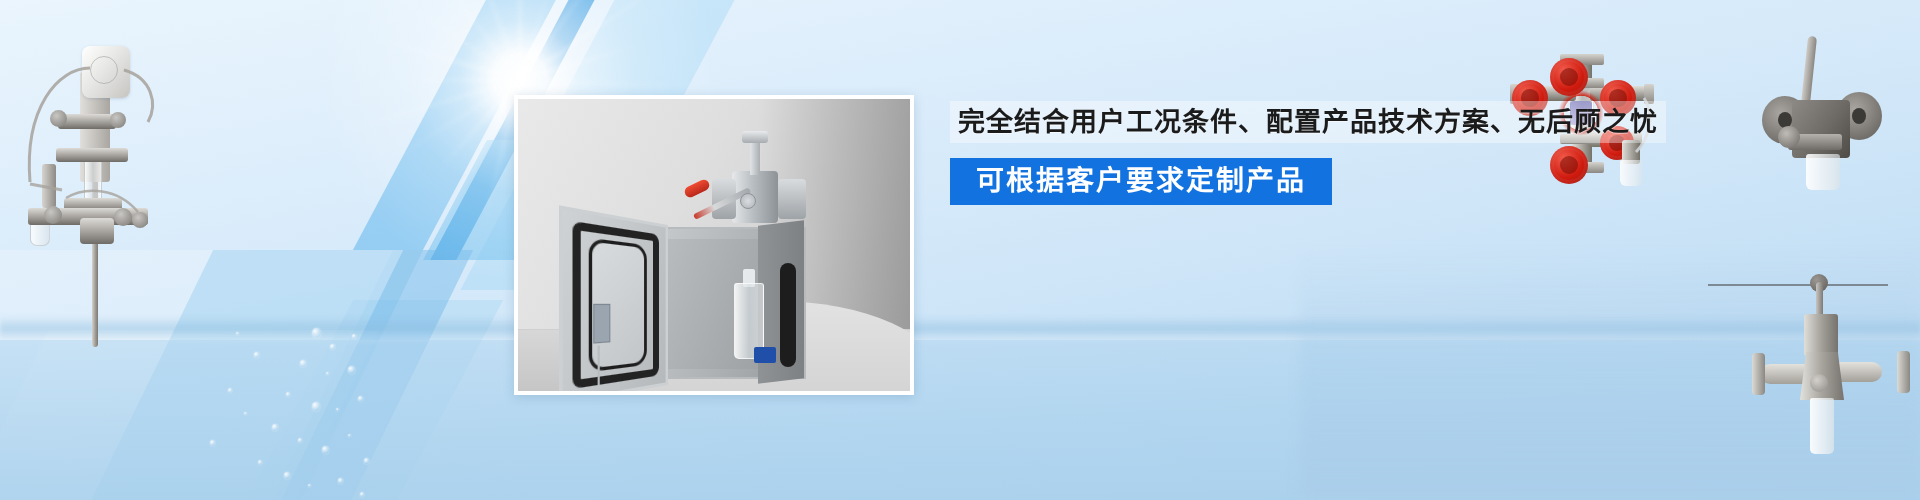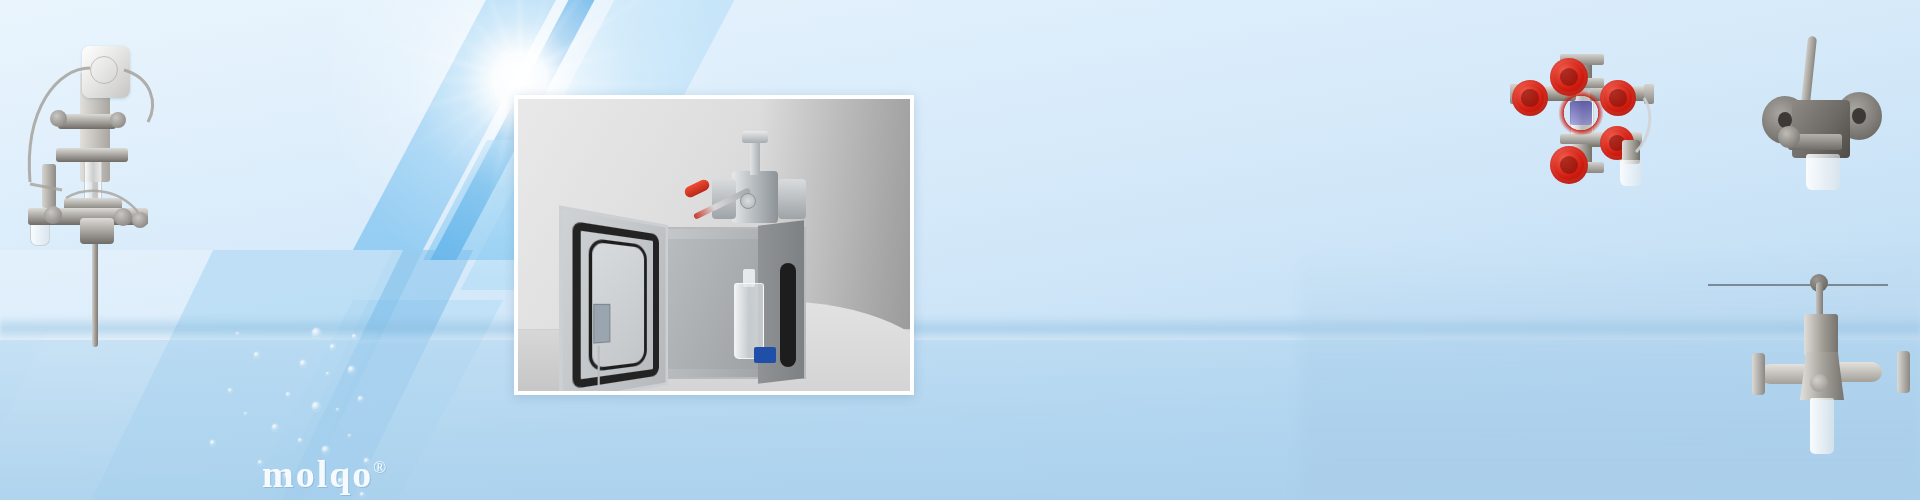--- a/index.html
+++ b/index.html
@@ -456,21 +456,20 @@
     <div class="eq4-fl r"></div>
     <div class="eq4-body"></div>
     <div style="position:absolute;left:44px;top:86px;width:18px;height:18px;border-radius:50%;background:radial-gradient(circle at 38% 34%,#d3d0cb,#8e8b86);"></div>
     <div class="eq4-tube"></div>
   </div>
 
   <div class="text-block">
 
 
 
-
-
-  </div>
-
-  <div class="watermark">
-    <span>molqo</span><sup>®</sup>
-  </div>
+    <div><span class="subline">完全结合用户工况条件、配置产品技术方案、无后顾之忧</span></div>
+
+    <div><span class="custom-hl">可根据客户要求定制产品</span></div>
+
+  </div>
+
 
 </div>
 
 </body></html>

